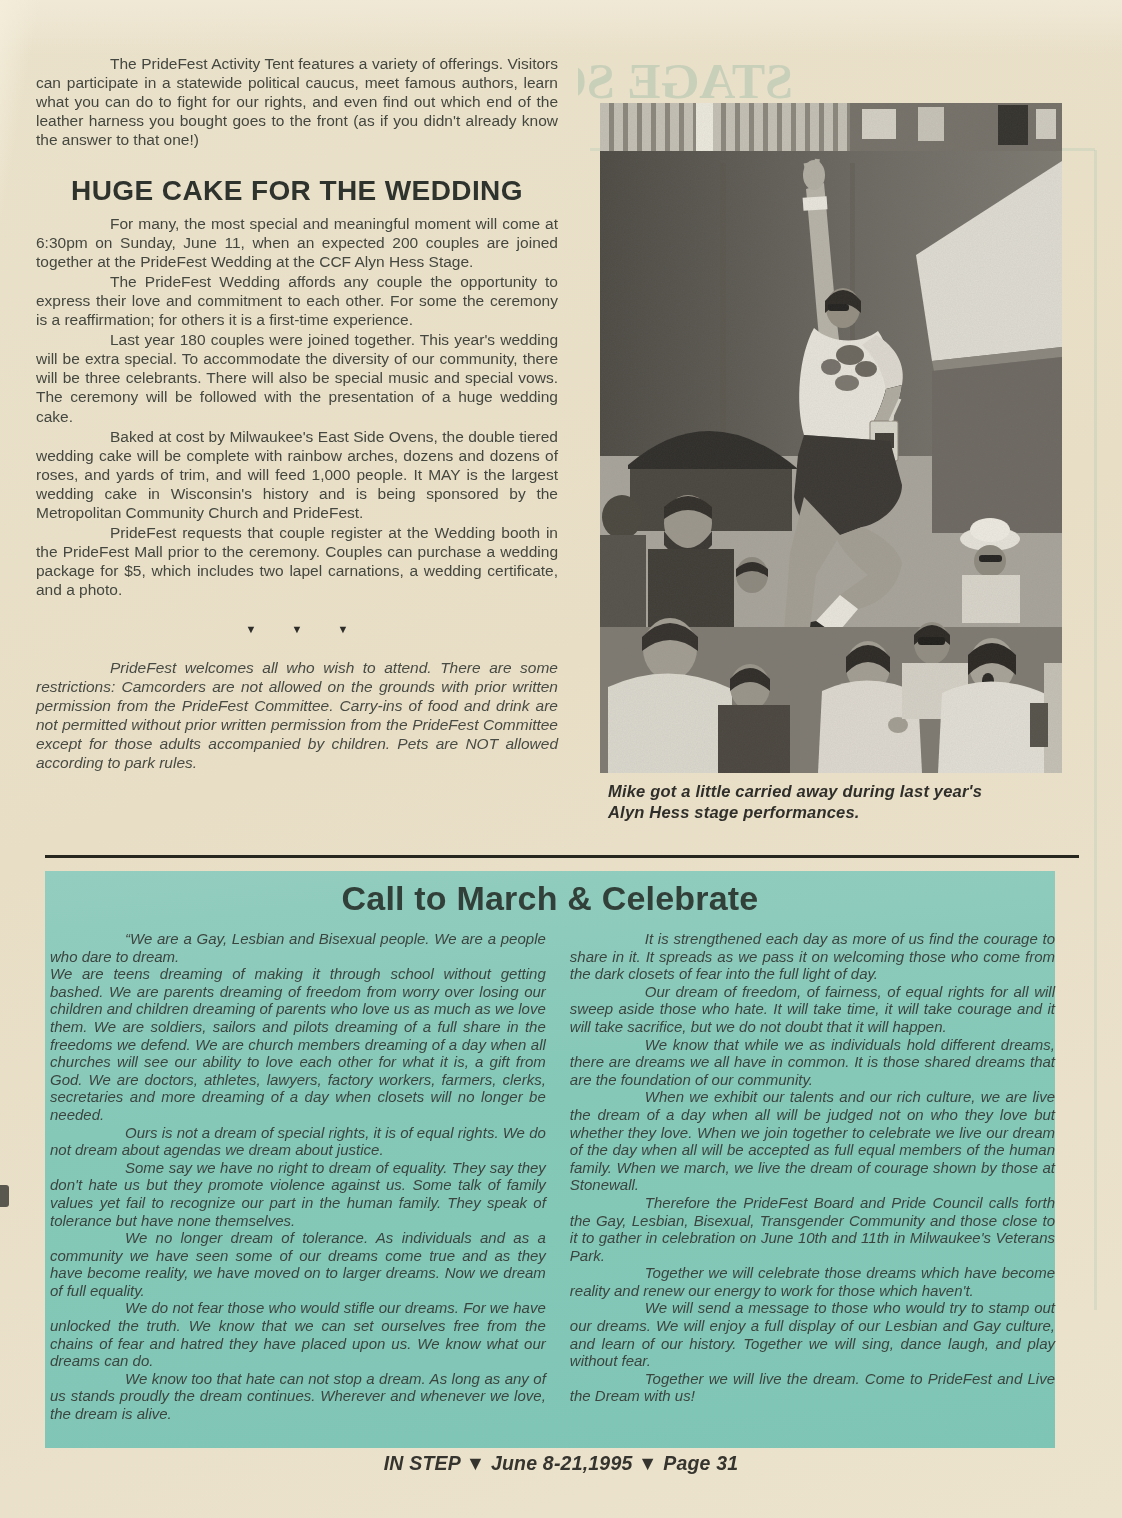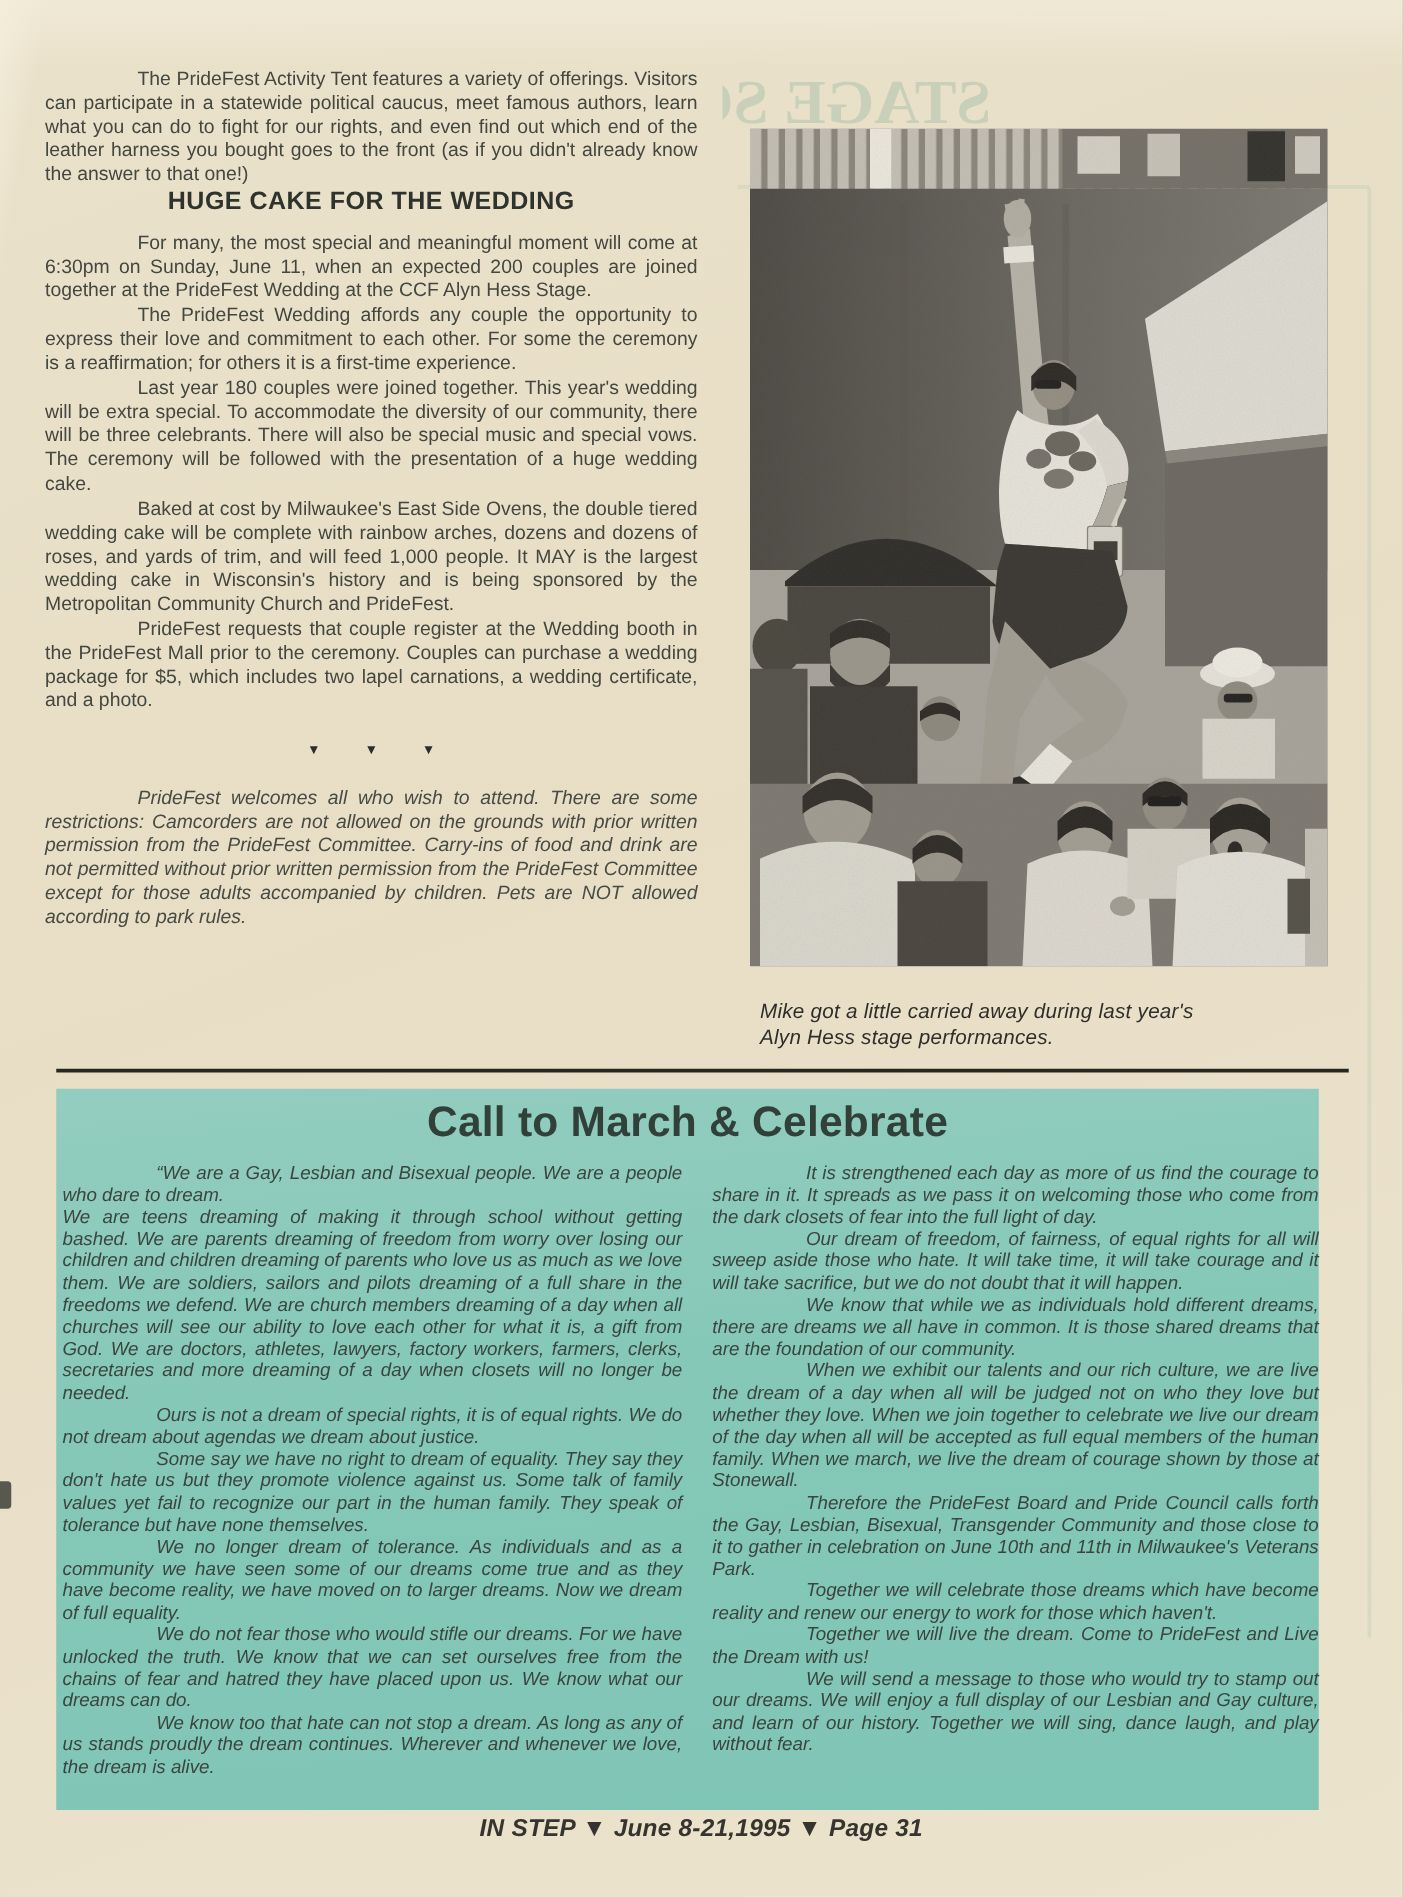--- a/index.html
+++ b/index.html
@@ -14,38 +14,38 @@
   }
   
   .article-col{
     position:absolute;left:36px;top:54px;width:522px;
     font-size:15.5px;line-height:19.1px;text-align:justify;
     color:#44473f;
   }
   .article-col p{margin:0;text-indent:74px;}
   .article-col p + p{margin-top:1px;}
   .heading{
-    text-align:center;font-weight:bold;font-size:20px;letter-spacing:.4px;
-    color:#2f332e;margin:3px 0 13px;text-indent:0;
+    text-align:center;font-weight:bold;font-size:28px;letter-spacing:.4px;
+    color:#2f332e;margin:32px 0 13px;text-indent:0;
   }
   .dingbats{
     text-align:center;text-indent:0 !important;
     font-size:11px;letter-spacing:16px;color:#2e2d29;
     margin:21px 0 18px 16px !important;
   }
   .disclaimer{font-style:italic;color:#484b43;}
   
   .photo{
     position:absolute;left:600px;top:103px;width:462px;height:670px;
     background:#a8a49b;
   }
   .photo svg{display:block;width:100%;height:100%;}
   .photo-caption{
-    position:absolute;left:608px;top:799px;width:460px;
-    font-weight:normal;font-style:italic;font-size:16.5px;line-height:21px;
+    position:absolute;left:608px;top:781px;width:460px;
+    font-weight:bold;font-style:italic;font-size:16.5px;line-height:21px;
     color:#2f2e2a;letter-spacing:.2px;
   }
   
   .rule{position:absolute;left:45px;top:855px;width:1034px;height:3px;background:#28271f;}
   .callout{
     position:absolute;left:45px;top:871px;width:1010px;height:577px;
     background:linear-gradient(175deg,#93cdbf 0%, #85c8b8 40%, #7fc5b5 100%);
     color:#3a443e;
   }
   .callout-title{
@@ -234,21 +234,21 @@
         <p>We do not fear those who would stifle our dreams. For we have unlocked the truth. We know that we can set ourselves free from the chains of fear and hatred they have placed upon us. We know what our dreams can do.</p>
         <p>We know too that hate can not stop a dream. As long as any of us stands proudly the dream continues. Wherever and whenever we love, the dream is alive.</p>
       </div>
       <div class="ccol right">
         <p>It is strengthened each day as more of us find the courage to share in it. It spreads as we pass it on welcoming those who come from the dark closets of fear into the full light of day.</p>
         <p>Our dream of freedom, of fairness, of equal rights for all will sweep aside those who hate. It will take time, it will take courage and it will take sacrifice, but we do not doubt that it will happen.</p>
         <p>We know that while we as individuals hold different dreams, there are dreams we all have in common. It is those shared dreams that are the foundation of our community.</p>
         <p>When we exhibit our talents and our rich culture, we are live the dream of a day when all will be judged not on who they love but whether they love. When we join together to celebrate we live our dream of the day when all will be accepted as full equal members of the human family.  When we march, we live the dream of courage shown by those at Stonewall.</p>
         <p>Therefore the PrideFest Board and Pride Council calls forth the Gay, Lesbian, Bisexual, Transgender Community and those close to it to gather in celebration on June 10th and 11th in Milwaukee's Veterans Park.</p>
         <p>Together we will celebrate those dreams which have become reality and renew our energy to work for those which haven't.</p>
+        <p>We will send a message to those who would try to stamp out our dreams. We will enjoy a full display of our Lesbian and Gay culture, and learn of our history. Together we will sing, dance laugh, and play without fear.</p>
         <p>Together we will live the dream. Come to PrideFest and Live the Dream with us!</p>
-        <p>We will send a message to those who would try to stamp out our dreams. We will enjoy a full display of our Lesbian and Gay culture, and learn of our history. Together we will sing, dance laugh, and play without fear.</p>
       </div>
     </div>
   </div>
 
   <div class="footer">IN STEP ▼ June 8-21,1995 ▼ Page 31</div>
 
 </div>
 
 </body></html>

